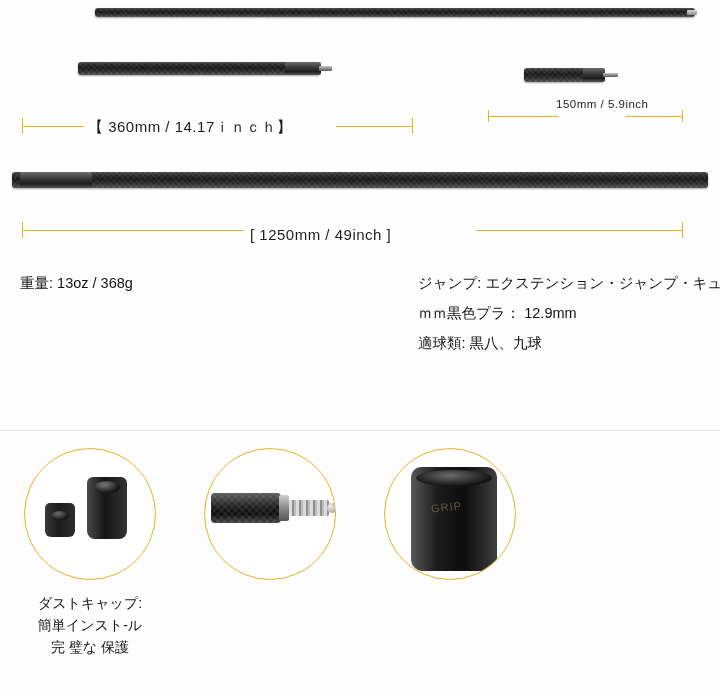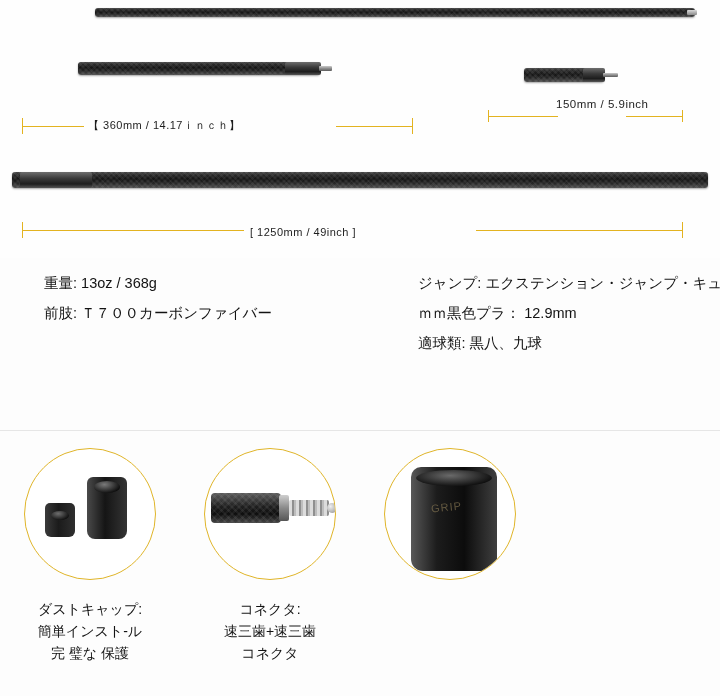--- a/index.html
+++ b/index.html
@@ -76,21 +76,21 @@
     height: 1px;
     background: #e3b320;
   }
   .dim-cap {
     position: absolute;
     width: 1px;
     background: #e3b320;
   }
   .dim-label {
     position: absolute;
-    font-size: 11px;
+    font-size: 15px;
     color: #1d1d1d;
     letter-spacing: 0.5px;
     white-space: nowrap;
   }
   .dim-label.small {
     font-size: 11.5px;
     line-height: 13px;
     text-align: center;
     color: #1d1d1d;
   }
@@ -102,21 +102,21 @@
     top: 262px;
     width: 720px;
     height: 120px;
   }
   .spec-col {
     position: absolute;
     font-size: 14.5px;
     color: #131313;
     line-height: 30px;
   }
-  .spec-col.left { left: 44px; top: 6px; }
+  .spec-col.left { left: 20px; top: 6px; }
   .spec-col.right { left: 418px; top: 6px; }
   .spec-row { white-space: nowrap; }
   .spec-key { color: #131313; }
   .spec-val { color: #131313; }
 
   .divider {
     position: absolute;
     left: 0;
     width: 720px;
     height: 1px;
@@ -145,21 +145,21 @@
     position: relative;
     margin: 4px auto 0;
     width: 130px;
     height: 130px;
     border-radius: 50%;
     border: 1.6px solid #e0b529;
     background: #ffffff;
     overflow: hidden;
   }
   .feature-caption {
-    margin-top: 18px;
+    margin-top: 12px;
     text-align: center;
     font-size: 14px;
     line-height: 22px;
     color: #131313;
     white-space: pre-line;
   }
   .feature-caption.small {
     font-size: 12.5px;
     line-height: 20px;
   }
@@ -334,24 +334,20 @@
     <div class="dim" style="left:476px; top:230px; width:206px;"></div>
     <div class="dim-cap" style="left:682px; top:222px; height:16px;"></div>
   </div>
 
   <div class="spec-block">
     <div class="spec-col left">
       <div class="spec-row">
         <span class="spec-key">重量:</span>
         <span class="spec-val">13oz / 368g</span>
       </div>
-      <div class="spec-row">
-        <span class="spec-key">前肢:</span>
-        <span class="spec-val">Ｔ７００カーボンファイバー</span>
-      </div>
     </div>
     <div class="spec-col right">
       <div class="spec-row">
         <span class="spec-key">ジャンプ:</span>
         <span class="spec-val">エクステンション・ジャンプ・キュー</span>
       </div>
       <div class="spec-row">
         <span class="spec-key">ｍｍ黒色プラ：</span>
         <span class="spec-val">12.9mm</span>
       </div>
@@ -376,23 +372,20 @@
 完 璧な 保護</div>
     </div>
 
     <div class="feature">
       <div class="circle">
         <div class="conn-body"></div>
         <div class="conn-collar"></div>
         <div class="conn-thread"></div>
         <div class="conn-tip"></div>
       </div>
-      <div class="feature-caption">コネクタ:
-速三歯+速三歯
-コネクタ</div>
     </div>
 
     <div class="feature">
       <div class="circle">
         <div class="grip">
           <div class="grip-text">GRIP</div>
         </div>
       </div>
     </div>
 

